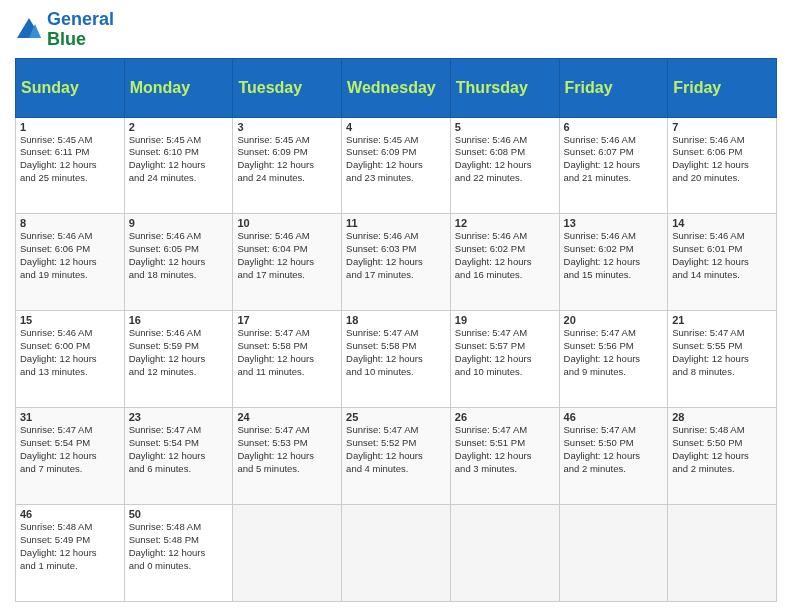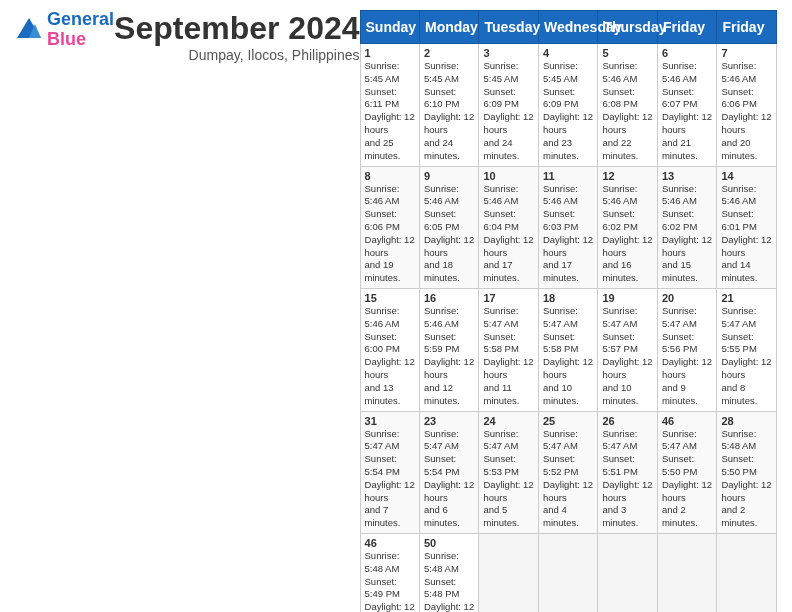--- a/index.html
+++ b/index.html
@@ -8,20 +8,21 @@
       background: #fff;
       width: 792px;
       height: 612px;
       overflow: hidden;
     }
     .page {
       width: 792px;
       height: 612px;
       padding: 10px 15px;
       display: flex;
+      flex-direction: column;
     }
     .header {
       display: flex;
       justify-content: space-between;
       align-items: flex-start;
       margin-bottom: 8px;
     }
     .logo {
       display: flex;
       align-items: center;
@@ -54,24 +55,24 @@
     }
     .calendar {
       flex: 1;
       border: 1px solid #ccc;
       border-collapse: collapse;
       width: 100%;
       table-layout: fixed;
     }
     .calendar th {
       background: #1a6bbf;
-      color: #ffffff;
-      font-size: 14px;
+      color: #bef264;
+      font-size: 16px;
       font-weight: bold;
-      padding: 8px 5px;
+      padding: 20px 5px;
       border: 1px solid #1557a0;
       text-align: left;
     }
     .calendar td {
       border: 1px solid #ccc;
       vertical-align: top;
       padding: 3px 4px;
       font-size: 9.5px;
       color: #333;
       background: #fff;
@@ -98,26 +99,22 @@
 
 <div class="page">
   <div class="header">
     <div class="logo">
       <svg class="logo-icon" viewBox="0 0 28 28">
         <polygon points="14,2 26,22 2,22" fill="#1a6bbf"></polygon>
         <polygon points="20,8 26,22 14,22" fill="#3a8fd4"></polygon>
       </svg>
       <div class="logo-text">
         <div><span>General</span></div>
-        <div style="color:#ec4899;">Blue</div>
+        <div style="color:#15803d;">Blue</div>
       </div>
-    </div>
-    <div class="title-block">
-      <div class="month-title">September 2024</div>
-      <div class="location">Dumpay, Ilocos, Philippines</div>
     </div>
   </div>
 
   <table class="calendar" id="cal-table">
     <thead>
       <tr id="cal-header">
           <th>Sunday</th>
           <th>Monday</th>
           <th>Tuesday</th>
           <th>Wednesday</th>

